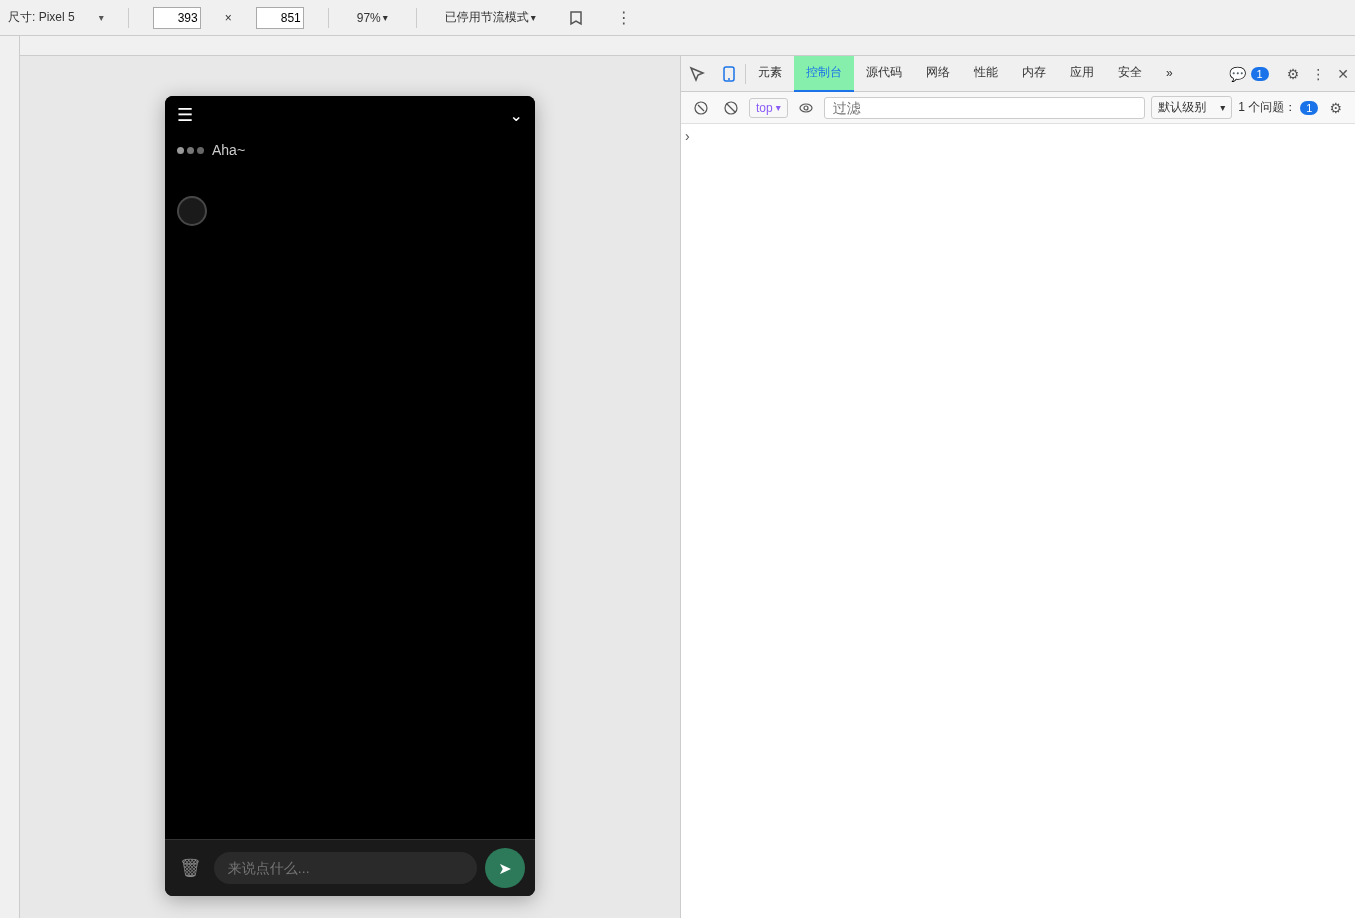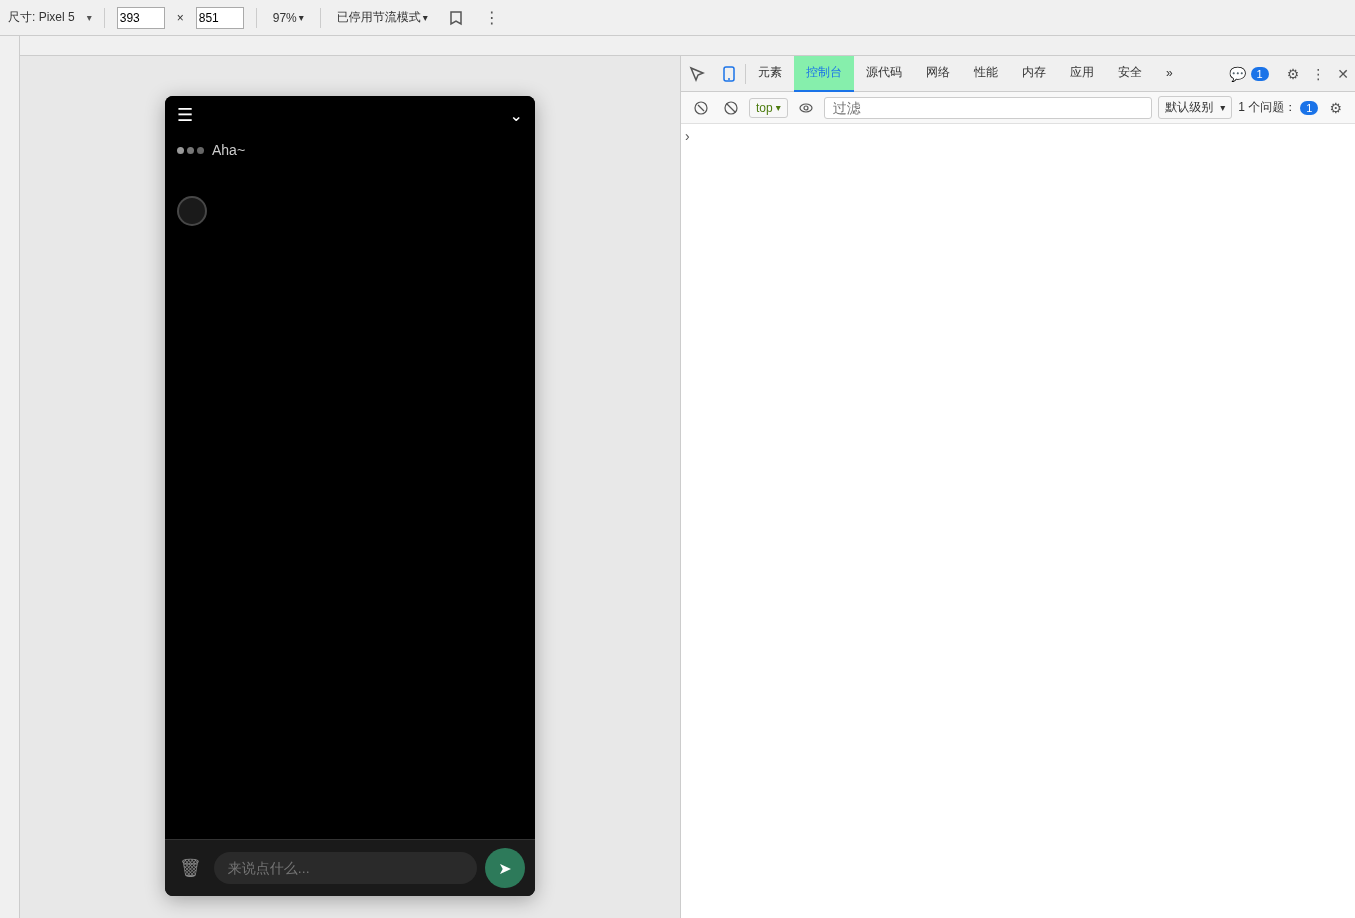--- a/index.html
+++ b/index.html
@@ -15,40 +15,40 @@
     }
 
     
     .top-toolbar {
       display: flex;
       align-items: center;
       background: #f0f0f0;
       border-bottom: 1px solid #ccc;
       height: 36px;
       padding: 0 8px;
-      gap: 12px;
+      gap: 24px;
       flex-shrink: 0;
     }
     .toolbar-separator {
       width: 1px;
       height: 20px;
       background: #ccc;
     }
     .toolbar-label {
       font-size: 12px;
       color: #333;
       white-space: nowrap;
     }
     .toolbar-input {
       width: 48px;
       height: 22px;
       border: 1px solid #aaa;
       background: white;
       font-size: 12px;
-      text-align: left;
+      text-align: right;
       padding: 0 2px;
     }
     .toolbar-btn {
       background: none;
       border: none;
       cursor: pointer;
       font-size: 12px;
       color: #333;
       padding: 2px 4px;
       display: flex;
@@ -318,42 +318,42 @@
     .top-dropdown {
       display: flex;
       align-items: center;
       gap: 3px;
       background: none;
       border: 1px solid #ccc;
       border-radius: 3px;
       padding: 2px 6px;
       font-size: 12px;
       cursor: pointer;
-      color: #4d7c0f;
+      color: #8b5cf6;
     }
     .filter-input {
       flex: 1;
       border: 1px solid #ccc;
       border-radius: 3px;
       padding: 2px 8px;
       font-size: 14px;
       outline: none;
       height: 22px;
     }
     .level-dropdown {
       background: none;
       border: 1px solid #ccc;
       border-radius: 3px;
       padding: 2px 6px;
       font-size: 12px;
       cursor: pointer;
       color: #333;
       display: flex;
       align-items: center;
-      gap: 7px;
+      gap: 14px;
     }
     .issues-btn {
       display: flex;
       align-items: center;
       gap: 4px;
       background: none;
       border: none;
       cursor: pointer;
       font-size: 12px;
       color: #333;

